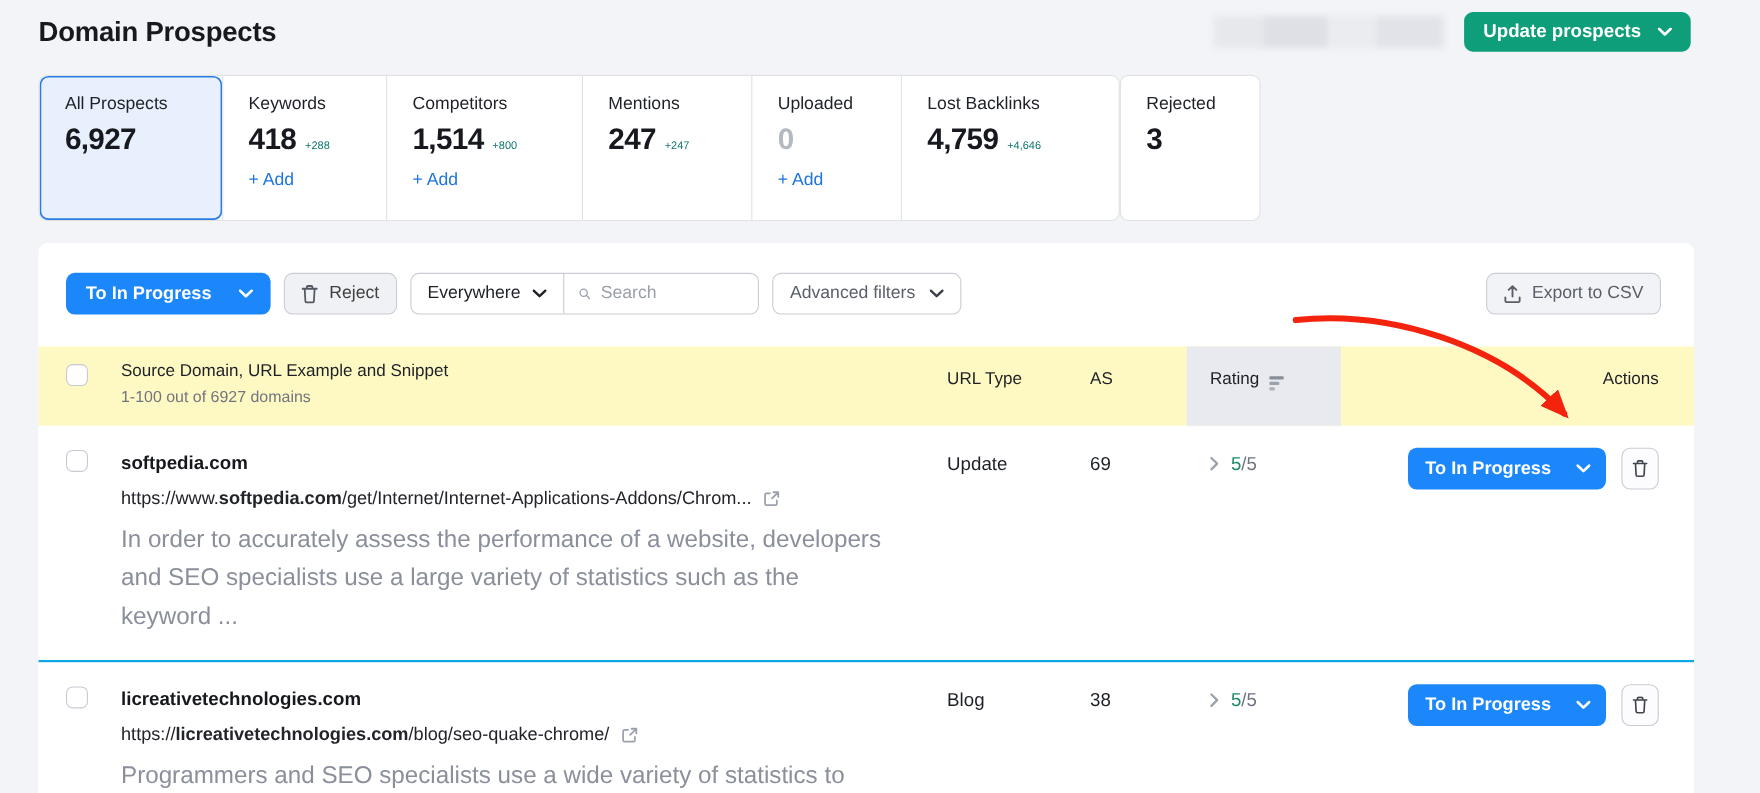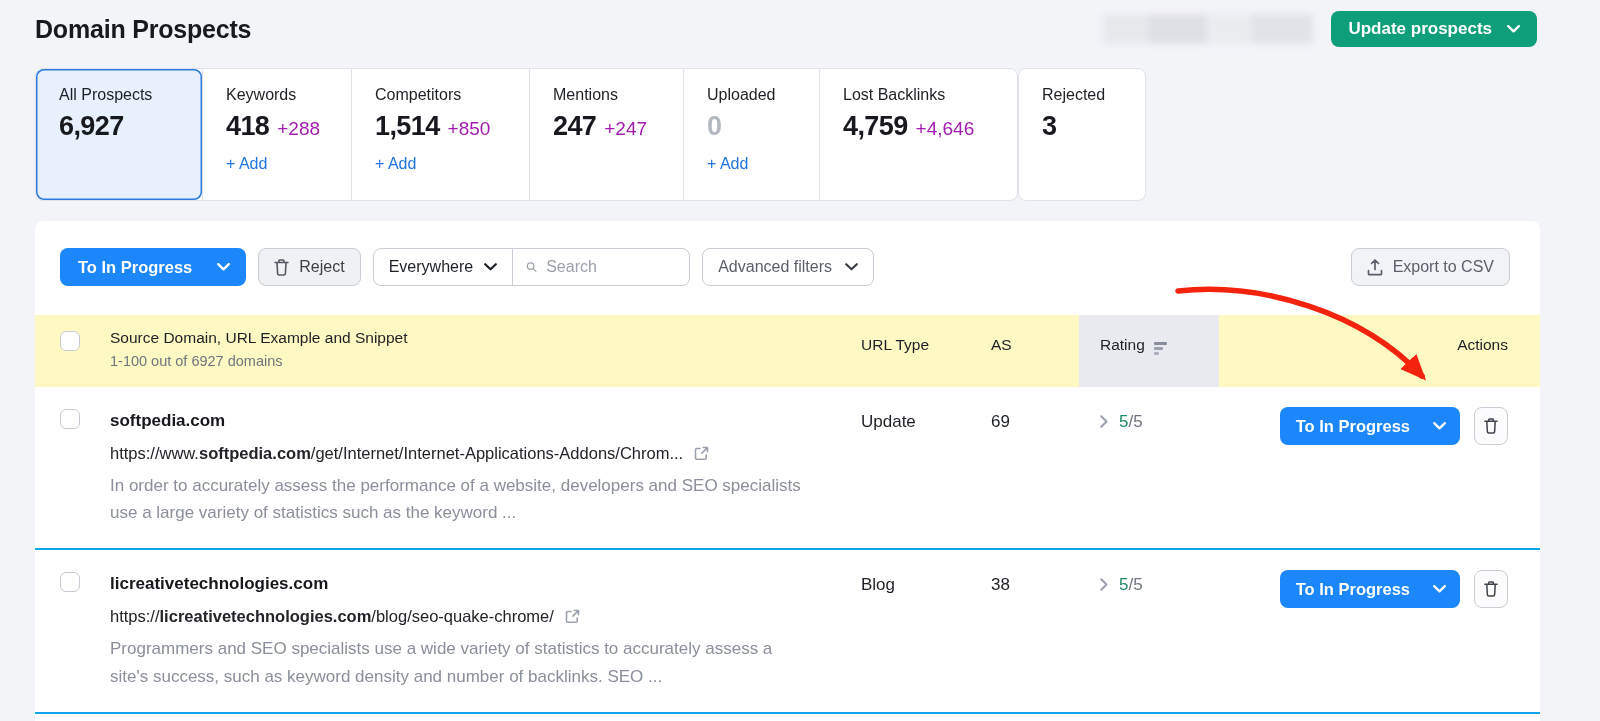--- a/index.html
+++ b/index.html
@@ -36,21 +36,21 @@
   .tab-w0{width:166px;} .tab-w1{width:149px;} .tab-w2{width:178px;}
   .tab-w3{width:154px;} .tab-w4{width:136px;} .tab-w5{width:198px;}
   .tab.selected {
     background:#e7f0fc; box-shadow: inset 0 0 0 1.5px #2b7ce0;
     border-radius:8px; border-left-color:transparent;
   }
   .tab-label { font-size:16px; color:#1d2026; }
   .tab-count-row { margin-top:7px; display:flex; align-items:baseline; gap:8px; }
   .tab-count { font-size:27px; font-weight:700; color:#17191f; letter-spacing:-0.6px; }
   .tab.muted .tab-count { color:#b4b8c1; }
-  .tab-delta { font-size:19px; color:#a21caf; }
+  .tab-delta { font-size:10px; color:#0f766e; }
   .tab-add { margin-top:13px; font-size:16px; color:#1f74e0; cursor:pointer; display:inline-block; }
   .tab-rejected { width:128px; background:#fff; border:1px solid #e0e2e8;
     border-radius:8px; padding:17px 0 0 23px; cursor:pointer; }
 
   
   .panel { margin:20px 60px 0 35px; width:1505px; height:503px; background:#fff;
     border-radius:8px 8px 0 0; }
 
   
   .toolbar { display:flex; align-items:center; padding:27px 30px 0 25px; }
@@ -100,21 +100,21 @@
   .sort-icon i:nth-child(1){ width:13px; background:#878d9a; }
   .sort-icon i:nth-child(2){ width:9px;  background:#9aa0ac; }
   .sort-icon i:nth-child(3){ width:5px;  background:#abb1bc; }
 
   .trow { display:flex; border-bottom:2px solid #0ea5e9; }
   .trow .col-check { padding-top:22px; }
   .trow .col-main { padding-top:24px; padding-bottom:22px; }
   .domain { font-size:17px; font-weight:700; color:#16181d; }
   .url-line { margin-top:13px; font-size:16.5px; color:#22242a; display:flex; align-items:center; gap:10px; }
   .url-domain { font-weight:700; }
-  .snippet { margin-top:9px; font-size:17px; color:#8a8f9b; line-height:1.6; max-width:700px; }
+  .snippet { margin-top:9px; font-size:22px; color:#8a8f9b; line-height:1.6; max-width:700px; }
   .trow .col-urltype, .trow .col-as { padding-top:25px; font-size:17px; color:#1d2026; }
   .trow .col-rating { padding-top:25px; display:flex; align-items:flex-start; gap:11px; font-size:17px; }
   .rating-expand { margin-top:3px; cursor:pointer; display:inline-flex; }
   .rating-val { color:#1d8a66; }
   .rating-total { color:#6f7480; }
   .trow .col-actions { padding-top:20px; gap:14px; align-items:flex-start; }
   .btn-row-action { height:38px; background:#1b87fb; border:none; border-radius:8px;
     color:#fff; font-weight:700; font-size:16.5px; display:flex; align-items:center;
     gap:23px; padding:0 14px 0 16px; font-family:inherit; cursor:pointer; }
   .btn-trash { width:34px; height:38px; background:#fcfcfe; border:1px solid #c9ccd4;
@@ -163,21 +163,21 @@
         <span class="tab-count">418</span>
         <span class="tab-delta">+288</span>
       </div>
       <span class="tab-add">+ Add</span>
     </div>
 
     <div class="tab tab-w2">
       <div class="tab-label">Competitors</div>
       <div class="tab-count-row">
         <span class="tab-count">1,514</span>
-        <span class="tab-delta">+850</span>
+        <span class="tab-delta">+800</span>
       </div>
       <span class="tab-add">+ Add</span>
     </div>
 
     <div class="tab tab-w3">
       <div class="tab-label">Mentions</div>
       <div class="tab-count-row">
         <span class="tab-count">247</span>
         <span class="tab-delta">+247</span>
       </div>

